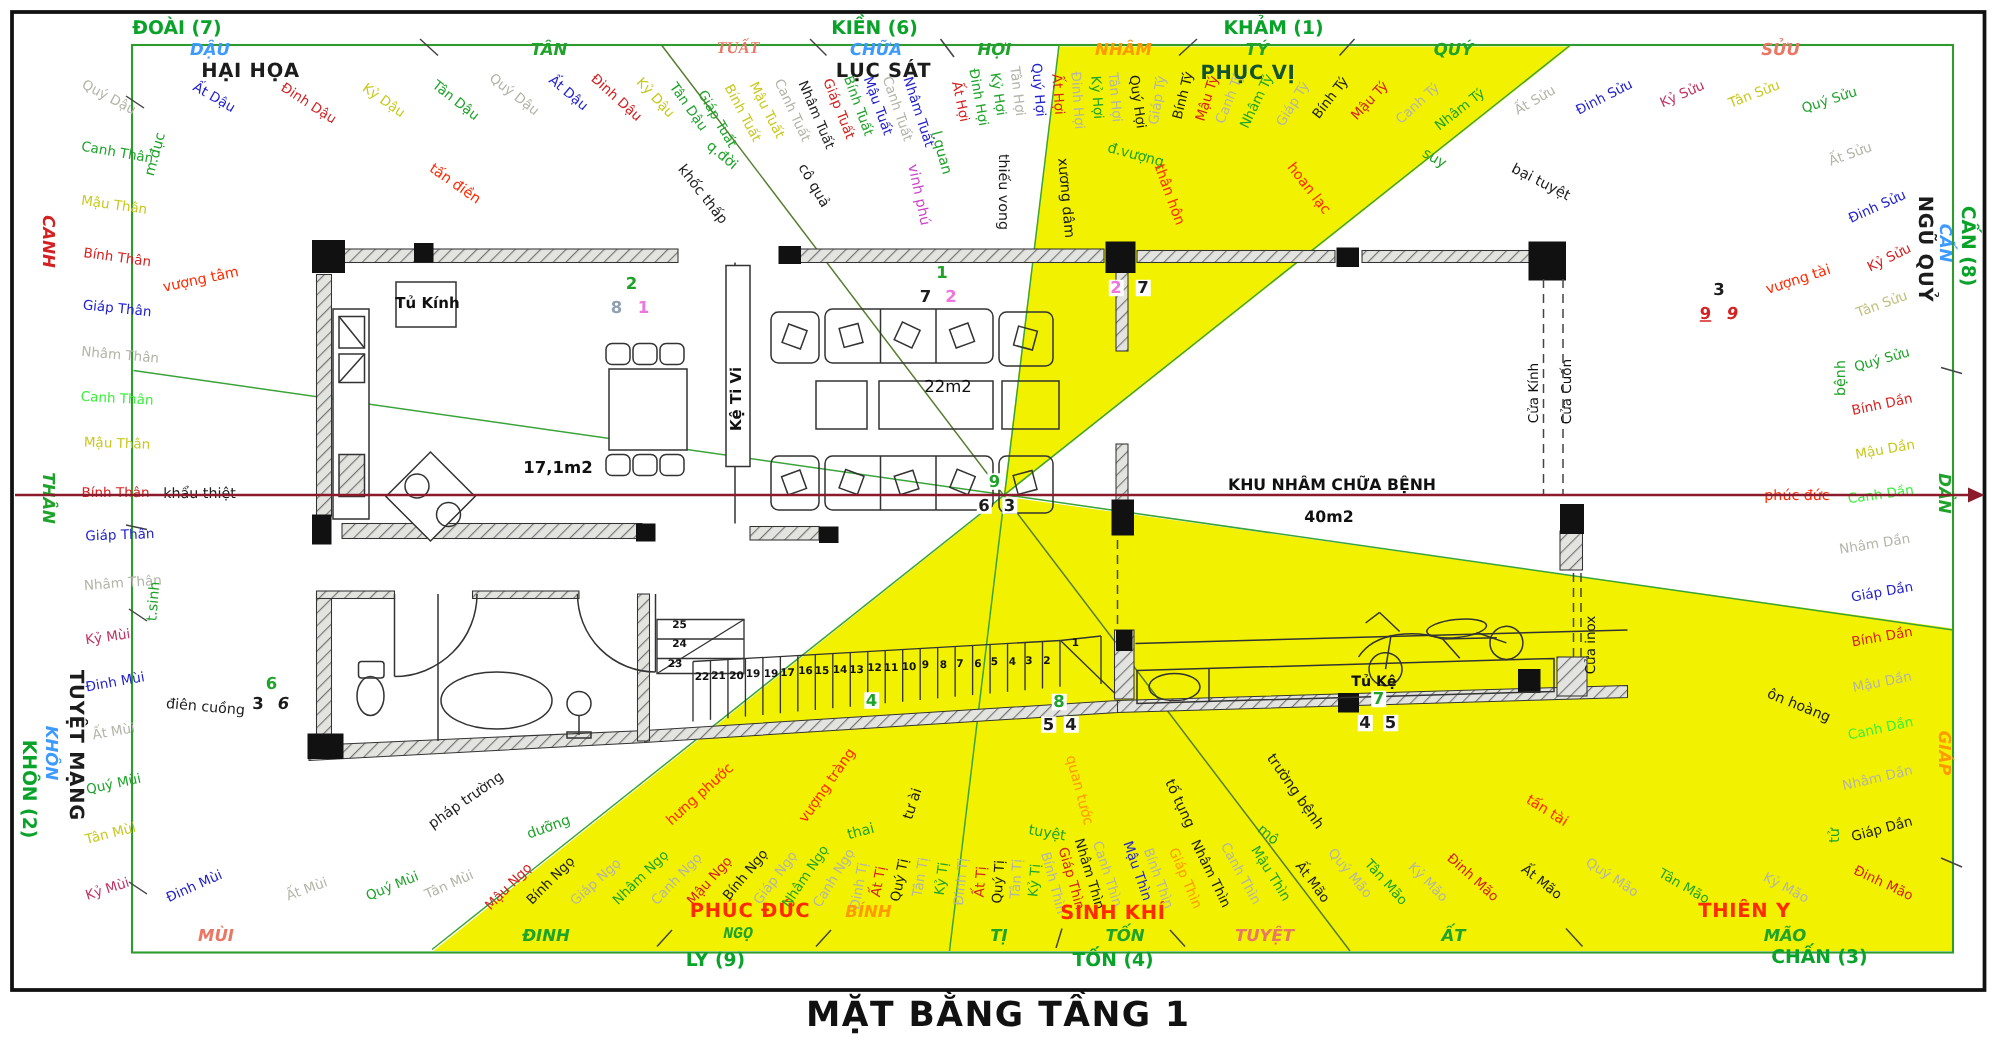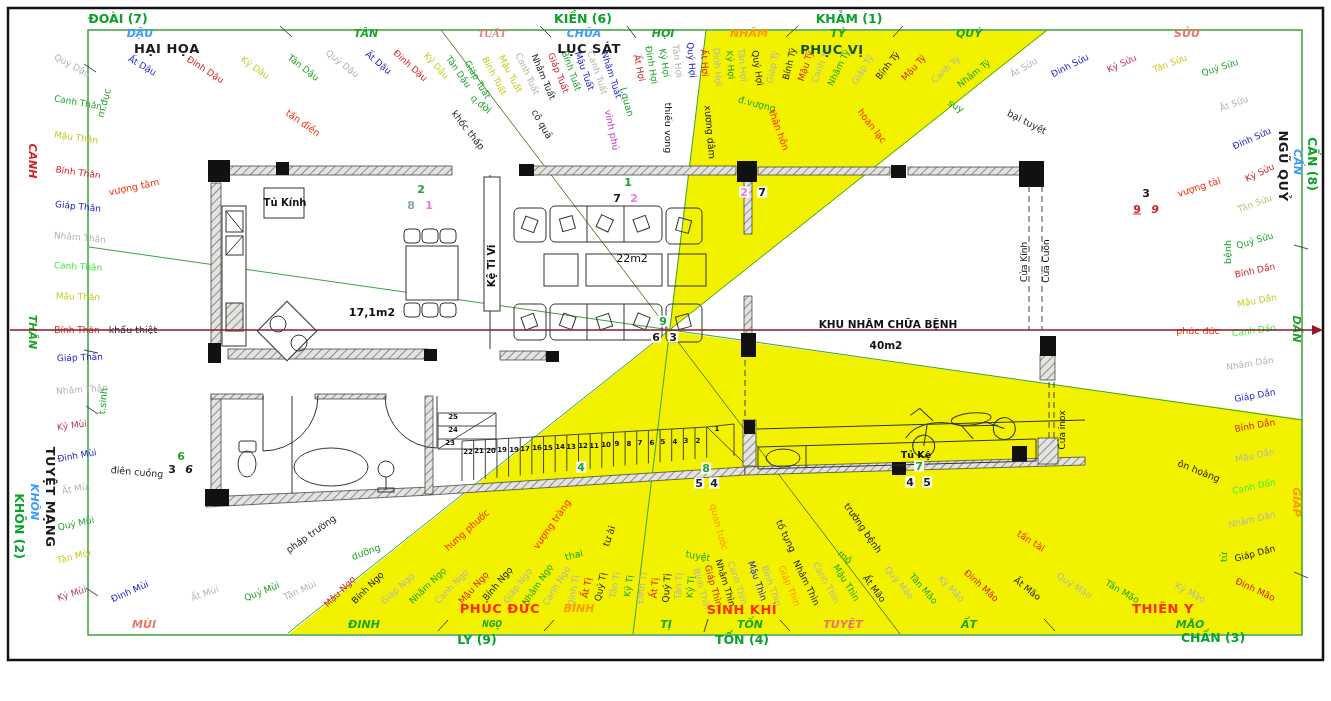--- a/index.html
+++ b/index.html
@@ -485,13 +485,14 @@
       <div class="lbl stairnum" style="left: 717px; top: 429px; transform: translate(-50%, -50%) rotate(0deg);">1</div>
     </div>
 
   <svg id="overlay" width="1331" height="701" viewBox="0 0 1331 701" style="pointer-events:none">
     <g>
       <line x1="10" y1="330" x2="1312" y2="330" stroke="#8b1a2a" stroke-width="1.6"></line>
       <polygon points="1312,325 1323,330 1312,335" fill="#8b1a2a"></polygon>
     </g>
   </svg>
 
+  <div id="main-title">MẶT BẰNG TẦNG 1</div>
 </div>
 
 </body></html>

